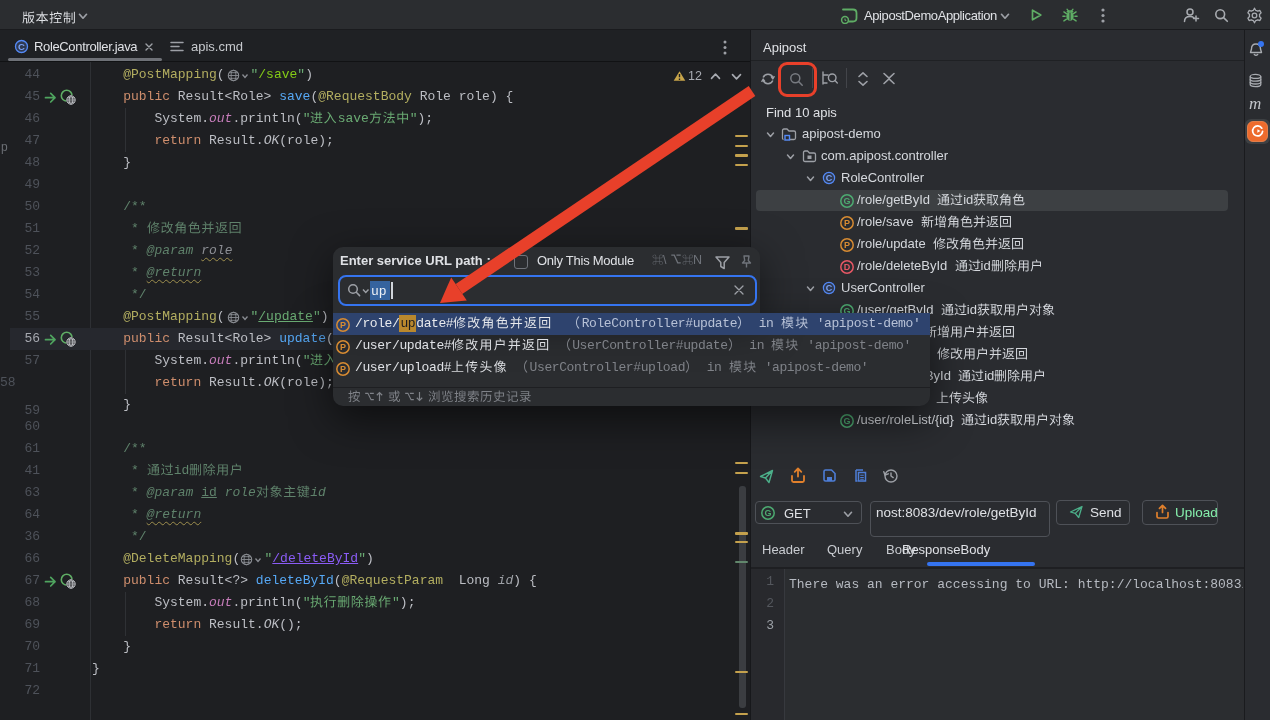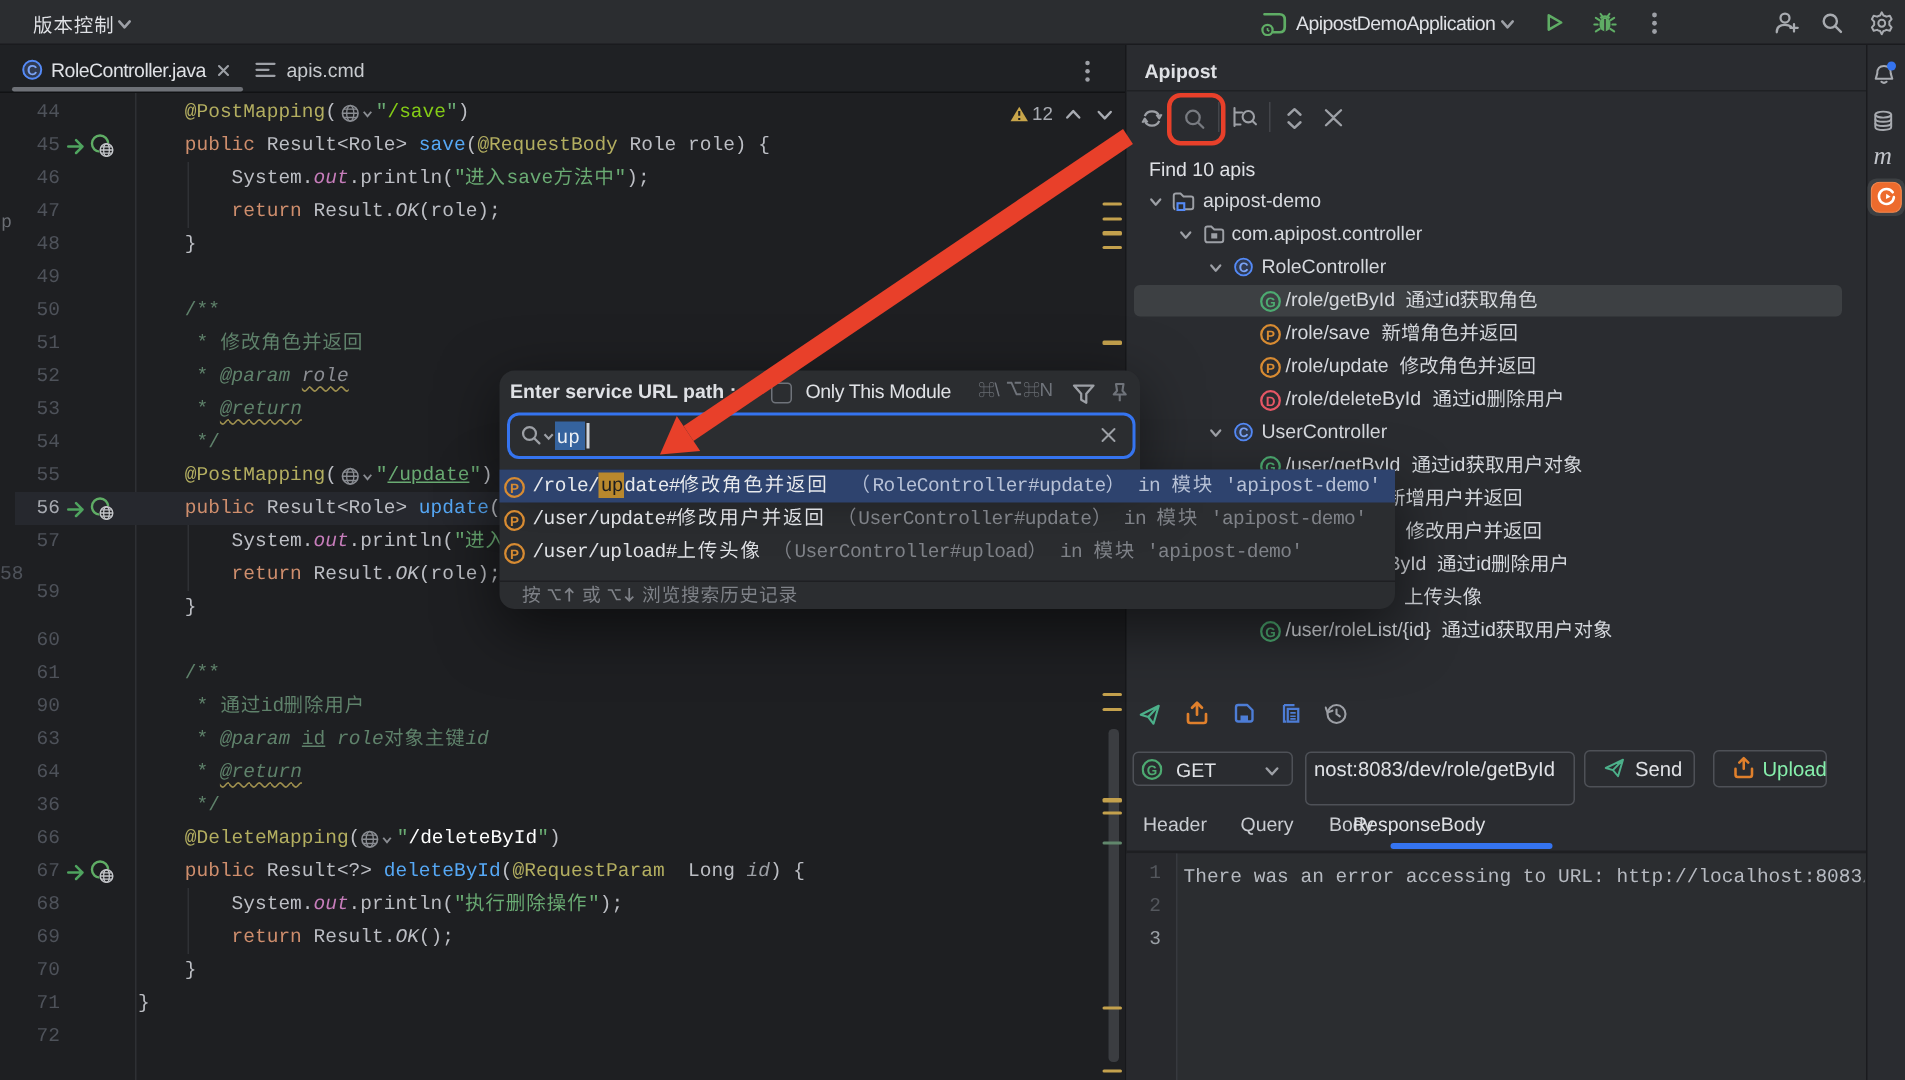--- a/index.html
+++ b/index.html
@@ -150,24 +150,24 @@
 <div class="ln" style="top:174px;left:0;width:40px;text-align:right;color:#4e525a">49</div>
 <div class="ln" style="top:196px;left:0;width:40px;text-align:right;color:#4e525a">50</div>
 <div class="ln" style="top:218px;left:0;width:40px;text-align:right;color:#4e525a">51</div>
 <div class="ln" style="top:240px;left:0;width:40px;text-align:right;color:#4e525a">52</div>
 <div class="ln" style="top:262px;left:0;width:40px;text-align:right;color:#4e525a">53</div>
 <div class="ln" style="top:284px;left:0;width:40px;text-align:right;color:#4e525a">54</div>
 <div class="ln" style="top:306px;left:0;width:40px;text-align:right;color:#4e525a">55</div>
 <div class="ln" style="top:328px;left:0;width:40px;text-align:right;color:#a6a9b0">56</div>
 <div class="ln" style="top:350px;left:0;width:40px;text-align:right;color:#4e525a">57</div>
 <div class="ln" style="top:372px;left:0;width:40px;color:#4e525a">58</div>
-<div class="ln" style="top:384px;left:0;width:40px;text-align:right;color:#4e525a">59</div>
+<div class="ln" style="top:400px;left:0;width:40px;text-align:right;color:#4e525a">59</div>
 <div class="ln" style="top:416px;left:0;width:40px;text-align:right;color:#4e525a">60</div>
 <div class="ln" style="top:438px;left:0;width:40px;text-align:right;color:#4e525a">61</div>
-<div class="ln" style="top:460px;left:0;width:40px;text-align:right;color:#4e525a">90</div>
+<div class="ln" style="top:460px;left:0;width:40px;text-align:right;color:#4e525a">41</div>
 <div class="ln" style="top:482px;left:0;width:40px;text-align:right;color:#4e525a">63</div>
 <div class="ln" style="top:504px;left:0;width:40px;text-align:right;color:#4e525a">64</div>
 <div class="ln" style="top:526px;left:0;width:40px;text-align:right;color:#4e525a">36</div>
 <div class="ln" style="top:548px;left:0;width:40px;text-align:right;color:#4e525a">66</div>
 <div class="ln" style="top:570px;left:0;width:40px;text-align:right;color:#4e525a">67</div>
 <div class="ln" style="top:592px;left:0;width:40px;text-align:right;color:#4e525a">68</div>
 <div class="ln" style="top:614px;left:0;width:40px;text-align:right;color:#4e525a">69</div>
 <div class="ln" style="top:636px;left:0;width:40px;text-align:right;color:#4e525a">70</div>
 <div class="ln" style="top:658px;left:0;width:40px;text-align:right;color:#4e525a">71</div>
 <div class="ln" style="top:680px;left:0;width:40px;text-align:right;color:#4e525a">72</div>
@@ -276,21 +276,21 @@
 <div class="ln" style="top:526px;left:131px"><span style="color:#5F826B" class="">*/</span></div>
 <div class="ln" style="top:548px;left:123.2px"><span style="color:#b3ae60" class="">@DeleteMapping</span><span style="color:#bcbec4" class="">(</span></div>
 <svg class="abs" style="left:240px;top:553px;" width="13" height="13" viewBox="0 0 13 13">
     <circle cx="6.5" cy="6.5" r="5.2" stroke="#8a8d93" stroke-width="1.1" fill="none"></circle>
     <ellipse cx="6.5" cy="6.5" rx="2.4" ry="5.2" stroke="#8a8d93" stroke-width="0.9" fill="none"></ellipse>
     <path d="M1.5 6.5 H11.5 M2.1 3.7 H10.9 M2.1 9.3 H10.9" stroke="#8a8d93" stroke-width="0.9"></path>
   </svg>
 <svg class="abs" style="left:253.5px;top:556px;" width="8" height="8" viewBox="0 0 8 8">
     <path d="M1.5 2.5 L4 5.5 L6.5 2.5" stroke="#8a8d93" stroke-width="1.3" fill="none"></path>
   </svg>
-<div class="ln" style="top:548px;left:264.5px"><span style="color:#6aab73" class="">"</span><span style="color:#ffffff;">/deleteById</span><span style="color:#6aab73" class="">"</span><span style="color:#bcbec4" class="">)</span></div>
+<div class="ln" style="top:548px;left:264.5px"><span style="color:#6aab73" class="">"</span><span style="color:#8b5cf6;text-decoration:underline">/deleteById</span><span style="color:#6aab73" class="">"</span><span style="color:#bcbec4" class="">)</span></div>
 <div class="ln" style="top:570px;left:123.2px"><span style="color:#cf8e6d" class="">public</span><span style="color:#bcbec4" class=""> Result&lt;?&gt; </span><span style="color:#56a8f5" class="">deleteById</span><span style="color:#bcbec4" class="">(</span><span style="color:#b3ae60" class="">@RequestParam</span><span style="color:#bcbec4" class="">  Long </span><span style="color:#9da0a6" class="it">id</span><span style="color:#bcbec4" class="">) {</span></div>
 <div class="ln" style="top:592px;left:154.4px"><span style="color:#bcbec4" class="">System.</span><span style="color:#c77dbb" class="it">out</span><span style="color:#bcbec4" class="">.println(</span><span style="color:#6aab73" class="">"</span><svg class="cj" viewBox="0 0 6276.9 1000" style="width:81.6px;height:13px;vertical-align:-1.62px;" fill="#6aab73">
       <use href="#u6267"></use>
       <use href="#u884C" x="1046.2"></use>
       <use href="#u5220" x="2092.3"></use>
       <use href="#u9664" x="3138.5"></use>
       <use href="#u64CD" x="4184.6"></use>
       <use href="#u4F5C" x="5230.8"></use>
     </svg><span style="color:#6aab73" class="">"</span><span style="color:#bcbec4" class="">);</span></div>
 <div class="ln" style="top:614px;left:154.4px"><span style="color:#cf8e6d" class="">return</span><span style="color:#bcbec4" class=""> Result.</span><span style="color:#bcbec4" class="it">OK</span><span style="color:#bcbec4" class="">();</span></div>
@@ -317,21 +317,21 @@
 <div class="abs" style="left:735px;top:163.5px;width:13px;height:2.6px;background:#c4a14d;border-radius:1px"></div>
 <div class="abs" style="left:735px;top:227px;width:13px;height:2.6px;background:#c4a14d;border-radius:1px"></div>
 <div class="abs" style="left:735px;top:461.5px;width:13px;height:2.6px;background:#c4a14d;border-radius:1px"></div>
 <div class="abs" style="left:735px;top:471.5px;width:13px;height:2.6px;background:#c4a14d;border-radius:1px"></div>
 <div class="abs" style="left:735px;top:532px;width:13px;height:2.6px;background:#c4a14d;border-radius:1px"></div>
 <div class="abs" style="left:735px;top:540.5px;width:13px;height:2.6px;background:#c4a14d;border-radius:1px"></div>
 <div class="abs" style="left:735px;top:560.5px;width:13px;height:2.6px;background:#61876c;border-radius:1px"></div>
 <div class="abs" style="left:735px;top:670.5px;width:13px;height:2.6px;background:#c4a14d;border-radius:1px"></div>
 <div class="abs" style="left:735px;top:712.5px;width:13px;height:2.6px;background:#c4a14d;border-radius:1px"></div>
 <div class="abs" style="left:750px;top:30px;width:494px;height:690px;background:#2a2c30;border-left:1px solid #17181b"></div>
-<div class="abs" style="left:763px;top:40px;font-size:13px;font-weight:bold;color:#dfe1e5">Apipost</div>
+<div class="abs" style="left:763px;top:40px;font-size:13px;font-weight:normal;color:#dfe1e5">Apipost</div>
 <div class="abs" style="left:751px;top:60px;width:493px;height:1px;background:#1f2124"></div>
 <svg class="abs" style="left:760px;top:71px;" width="18" height="17" viewBox="0 0 18 17">
     <path d="M3.2 6.4 A5.1 4.8 0 0 1 12.8 6.4" stroke="#9da0a6" stroke-width="1.5" fill="none"></path>
     <path d="M14.4 5.2 L12.8 7.9 L11 5.4" stroke="#9da0a6" stroke-width="1.4" fill="none" stroke-linejoin="round"></path>
     <path d="M12.8 9.6 A5.1 4.8 0 0 1 3.2 9.6" stroke="#9da0a6" stroke-width="1.5" fill="none"></path>
     <path d="M1.6 10.8 L3.2 8.1 L5 10.6" stroke="#9da0a6" stroke-width="1.4" fill="none" stroke-linejoin="round"></path>
   </svg>
 <svg class="abs" style="left:789px;top:72px;" width="15" height="15" viewBox="0 0 15 15">
     <circle cx="6.3" cy="6.3" r="4.5" stroke="#787b81" stroke-width="1.5" fill="none"></circle>
     <path d="M9.8 9.8 L13.2 13.2" stroke="#787b81" stroke-width="1.5" stroke-linecap="round"></path>

